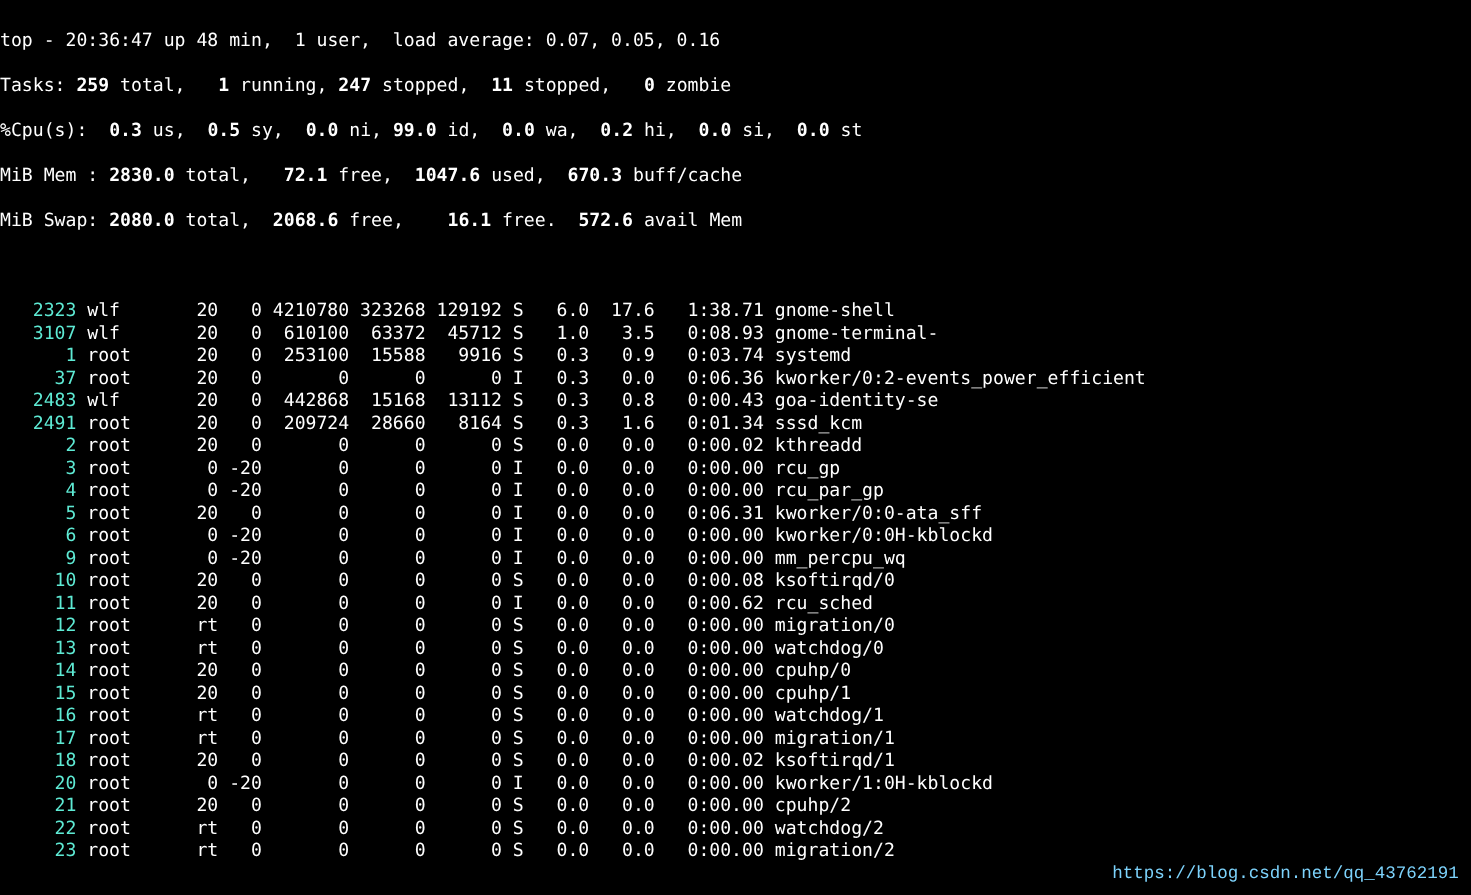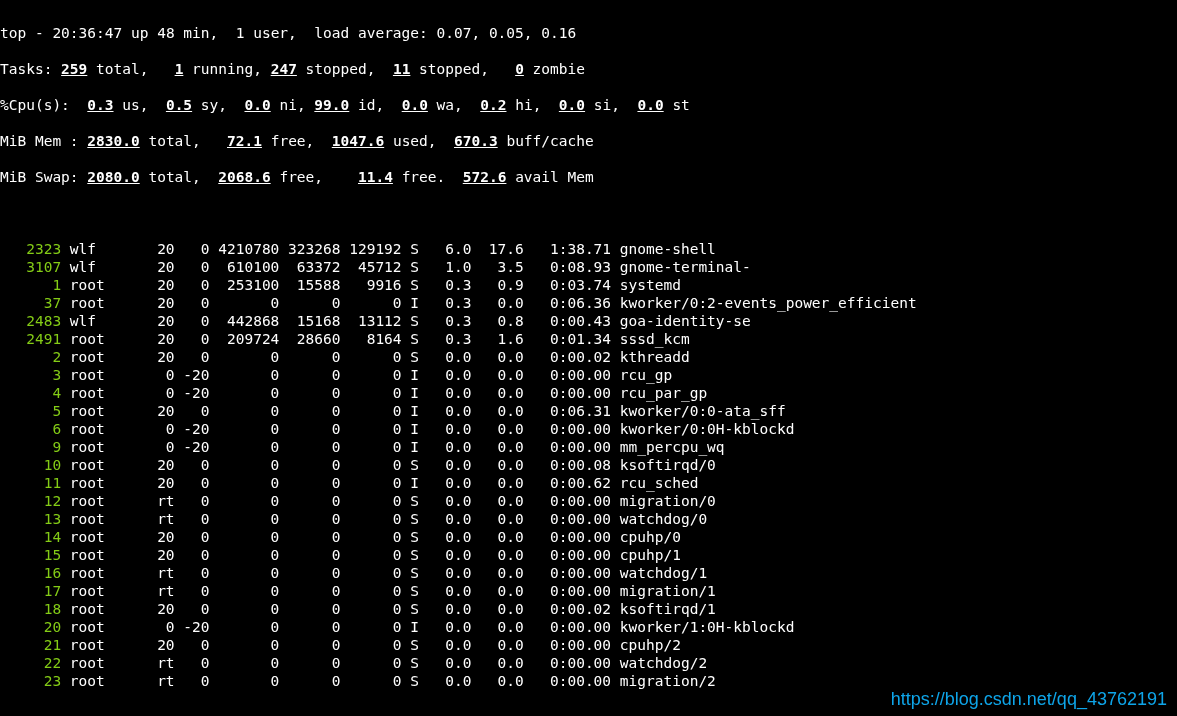--- a/index.html
+++ b/index.html
@@ -16,37 +16,37 @@
   }
   .term {
     white-space: pre;
     padding: 6px 0 0 0;
   }
   .col-header {
     background: #ffffff;
     color: #000000;
     display: inline-block;
   }
-  .bold { font-weight: bold; text-decoration: underline; }
-  .pid { color: #84cc16; }
+  .bold { font-weight: bold; }
+  .pid { color: #5eead4; }
   .watermark {
     position: absolute;
     right: 10px;
     bottom: 8px;
-    color: #0ea5e9;
-    font-size: 18px;
-    font-family: Liberation Sans, sans-serif;
+    color: #7dd3fc;
+    font-size: 14px;
+    font-family: Liberation Mono, monospace;
   }
 </style>
 </head>
 <body>
 
 <div class="term">
 <div><span>top - </span><span>20:36:47</span><span> up 48 min,  1 user,  load average: 0.07, 0.05, 0.16</span></div>
 <div><span>Tasks: </span><span class="bold">259</span><span> total,   </span><span class="bold">1</span><span> running, </span><span class="bold">247</span><span> stopped,  </span><span class="bold">11</span><span> stopped,   </span><span class="bold">0</span><span> zombie</span></div>
 <div><span>%Cpu(s):  </span><span class="bold">0.3</span><span> us,  </span><span class="bold">0.5</span><span> sy,  </span><span class="bold">0.0</span><span> ni, </span><span class="bold">99.0</span><span> id,  </span><span class="bold">0.0</span><span> wa,  </span><span class="bold">0.2</span><span> hi,  </span><span class="bold">0.0</span><span> si,  </span><span class="bold">0.0</span><span> st</span></div>
 <div><span>MiB Mem : </span><span class="bold">2830.0</span><span> total,   </span><span class="bold">72.1</span><span> free,  </span><span class="bold">1047.6</span><span> used,  </span><span class="bold">670.3</span><span> buff/cache</span></div>
-<div><span>MiB Swap: </span><span class="bold">2080.0</span><span> total,  </span><span class="bold">2068.6</span><span> free,    </span><span class="bold">11.4</span><span> free.  </span><span class="bold">572.6</span><span> avail Mem </span></div>
+<div><span>MiB Swap: </span><span class="bold">2080.0</span><span> total,  </span><span class="bold">2068.6</span><span> free,    </span><span class="bold">16.1</span><span> free.  </span><span class="bold">572.6</span><span> avail Mem </span></div>
 <div> </div>
 <div id="process-list"><div><span class="pid">   2323</span><span> wlf       20   0 4210780 323268 129192 S   6.0  17.6   1:38.71 gnome-shell</span></div><div><span class="pid">   3107</span><span> wlf       20   0  610100  63372  45712 S   1.0   3.5   0:08.93 gnome-terminal-</span></div><div><span class="pid">      1</span><span> root      20   0  253100  15588   9916 S   0.3   0.9   0:03.74 systemd</span></div><div><span class="pid">     37</span><span> root      20   0       0      0      0 I   0.3   0.0   0:06.36 kworker/0:2-events_power_efficient</span></div><div><span class="pid">   2483</span><span> wlf       20   0  442868  15168  13112 S   0.3   0.8   0:00.43 goa-identity-se</span></div><div><span class="pid">   2491</span><span> root      20   0  209724  28660   8164 S   0.3   1.6   0:01.34 sssd_kcm</span></div><div><span class="pid">      2</span><span> root      20   0       0      0      0 S   0.0   0.0   0:00.02 kthreadd</span></div><div><span class="pid">      3</span><span> root       0 -20       0      0      0 I   0.0   0.0   0:00.00 rcu_gp</span></div><div><span class="pid">      4</span><span> root       0 -20       0      0      0 I   0.0   0.0   0:00.00 rcu_par_gp</span></div><div><span class="pid">      5</span><span> root      20   0       0      0      0 I   0.0   0.0   0:06.31 kworker/0:0-ata_sff</span></div><div><span class="pid">      6</span><span> root       0 -20       0      0      0 I   0.0   0.0   0:00.00 kworker/0:0H-kblockd</span></div><div><span class="pid">      9</span><span> root       0 -20       0      0      0 I   0.0   0.0   0:00.00 mm_percpu_wq</span></div><div><span class="pid">     10</span><span> root      20   0       0      0      0 S   0.0   0.0   0:00.08 ksoftirqd/0</span></div><div><span class="pid">     11</span><span> root      20   0       0      0      0 I   0.0   0.0   0:00.62 rcu_sched</span></div><div><span class="pid">     12</span><span> root      rt   0       0      0      0 S   0.0   0.0   0:00.00 migration/0</span></div><div><span class="pid">     13</span><span> root      rt   0       0      0      0 S   0.0   0.0   0:00.00 watchdog/0</span></div><div><span class="pid">     14</span><span> root      20   0       0      0      0 S   0.0   0.0   0:00.00 cpuhp/0</span></div><div><span class="pid">     15</span><span> root      20   0       0      0      0 S   0.0   0.0   0:00.00 cpuhp/1</span></div><div><span class="pid">     16</span><span> root      rt   0       0      0      0 S   0.0   0.0   0:00.00 watchdog/1</span></div><div><span class="pid">     17</span><span> root      rt   0       0      0      0 S   0.0   0.0   0:00.00 migration/1</span></div><div><span class="pid">     18</span><span> root      20   0       0      0      0 S   0.0   0.0   0:00.02 ksoftirqd/1</span></div><div><span class="pid">     20</span><span> root       0 -20       0      0      0 I   0.0   0.0   0:00.00 kworker/1:0H-kblockd</span></div><div><span class="pid">     21</span><span> root      20   0       0      0      0 S   0.0   0.0   0:00.00 cpuhp/2</span></div><div><span class="pid">     22</span><span> root      rt   0       0      0      0 S   0.0   0.0   0:00.00 watchdog/2</span></div><div><span class="pid">     23</span><span> root      rt   0       0      0      0 S   0.0   0.0   0:00.00 migration/2</span></div></div>
 </div>
 
 <div class="watermark">https://blog.csdn.net/qq_43762191</div>
 
 </body></html>

